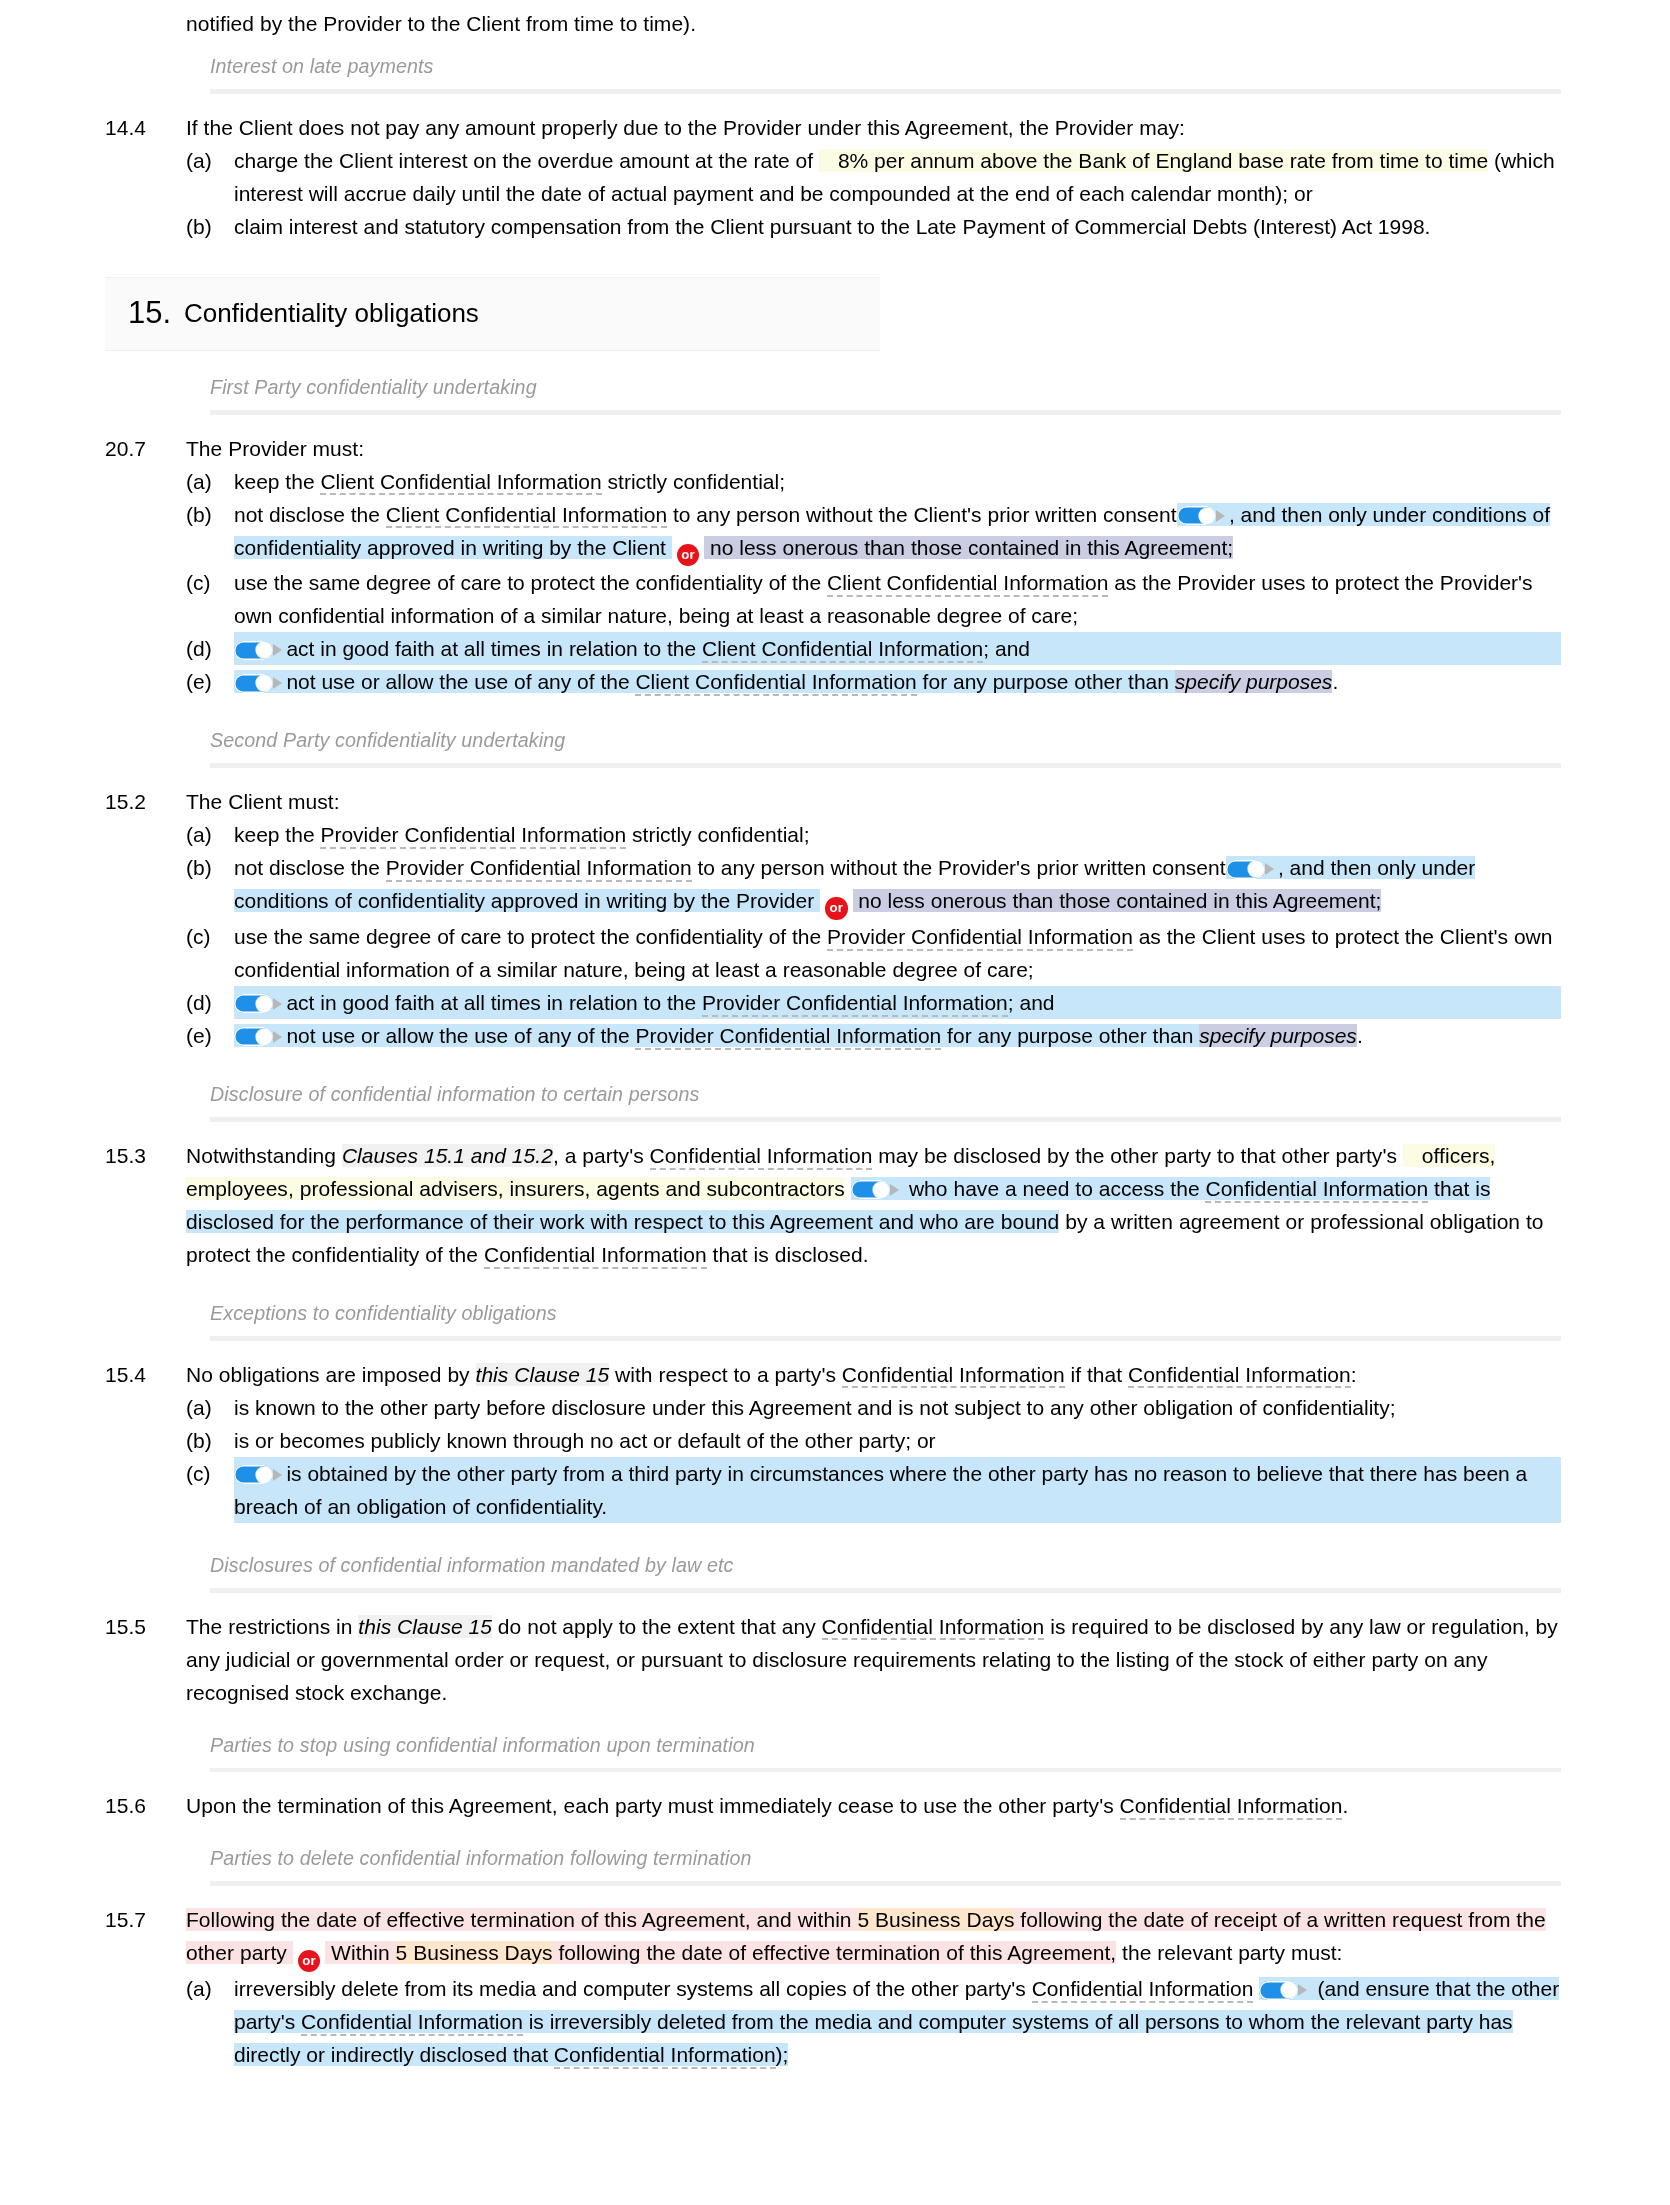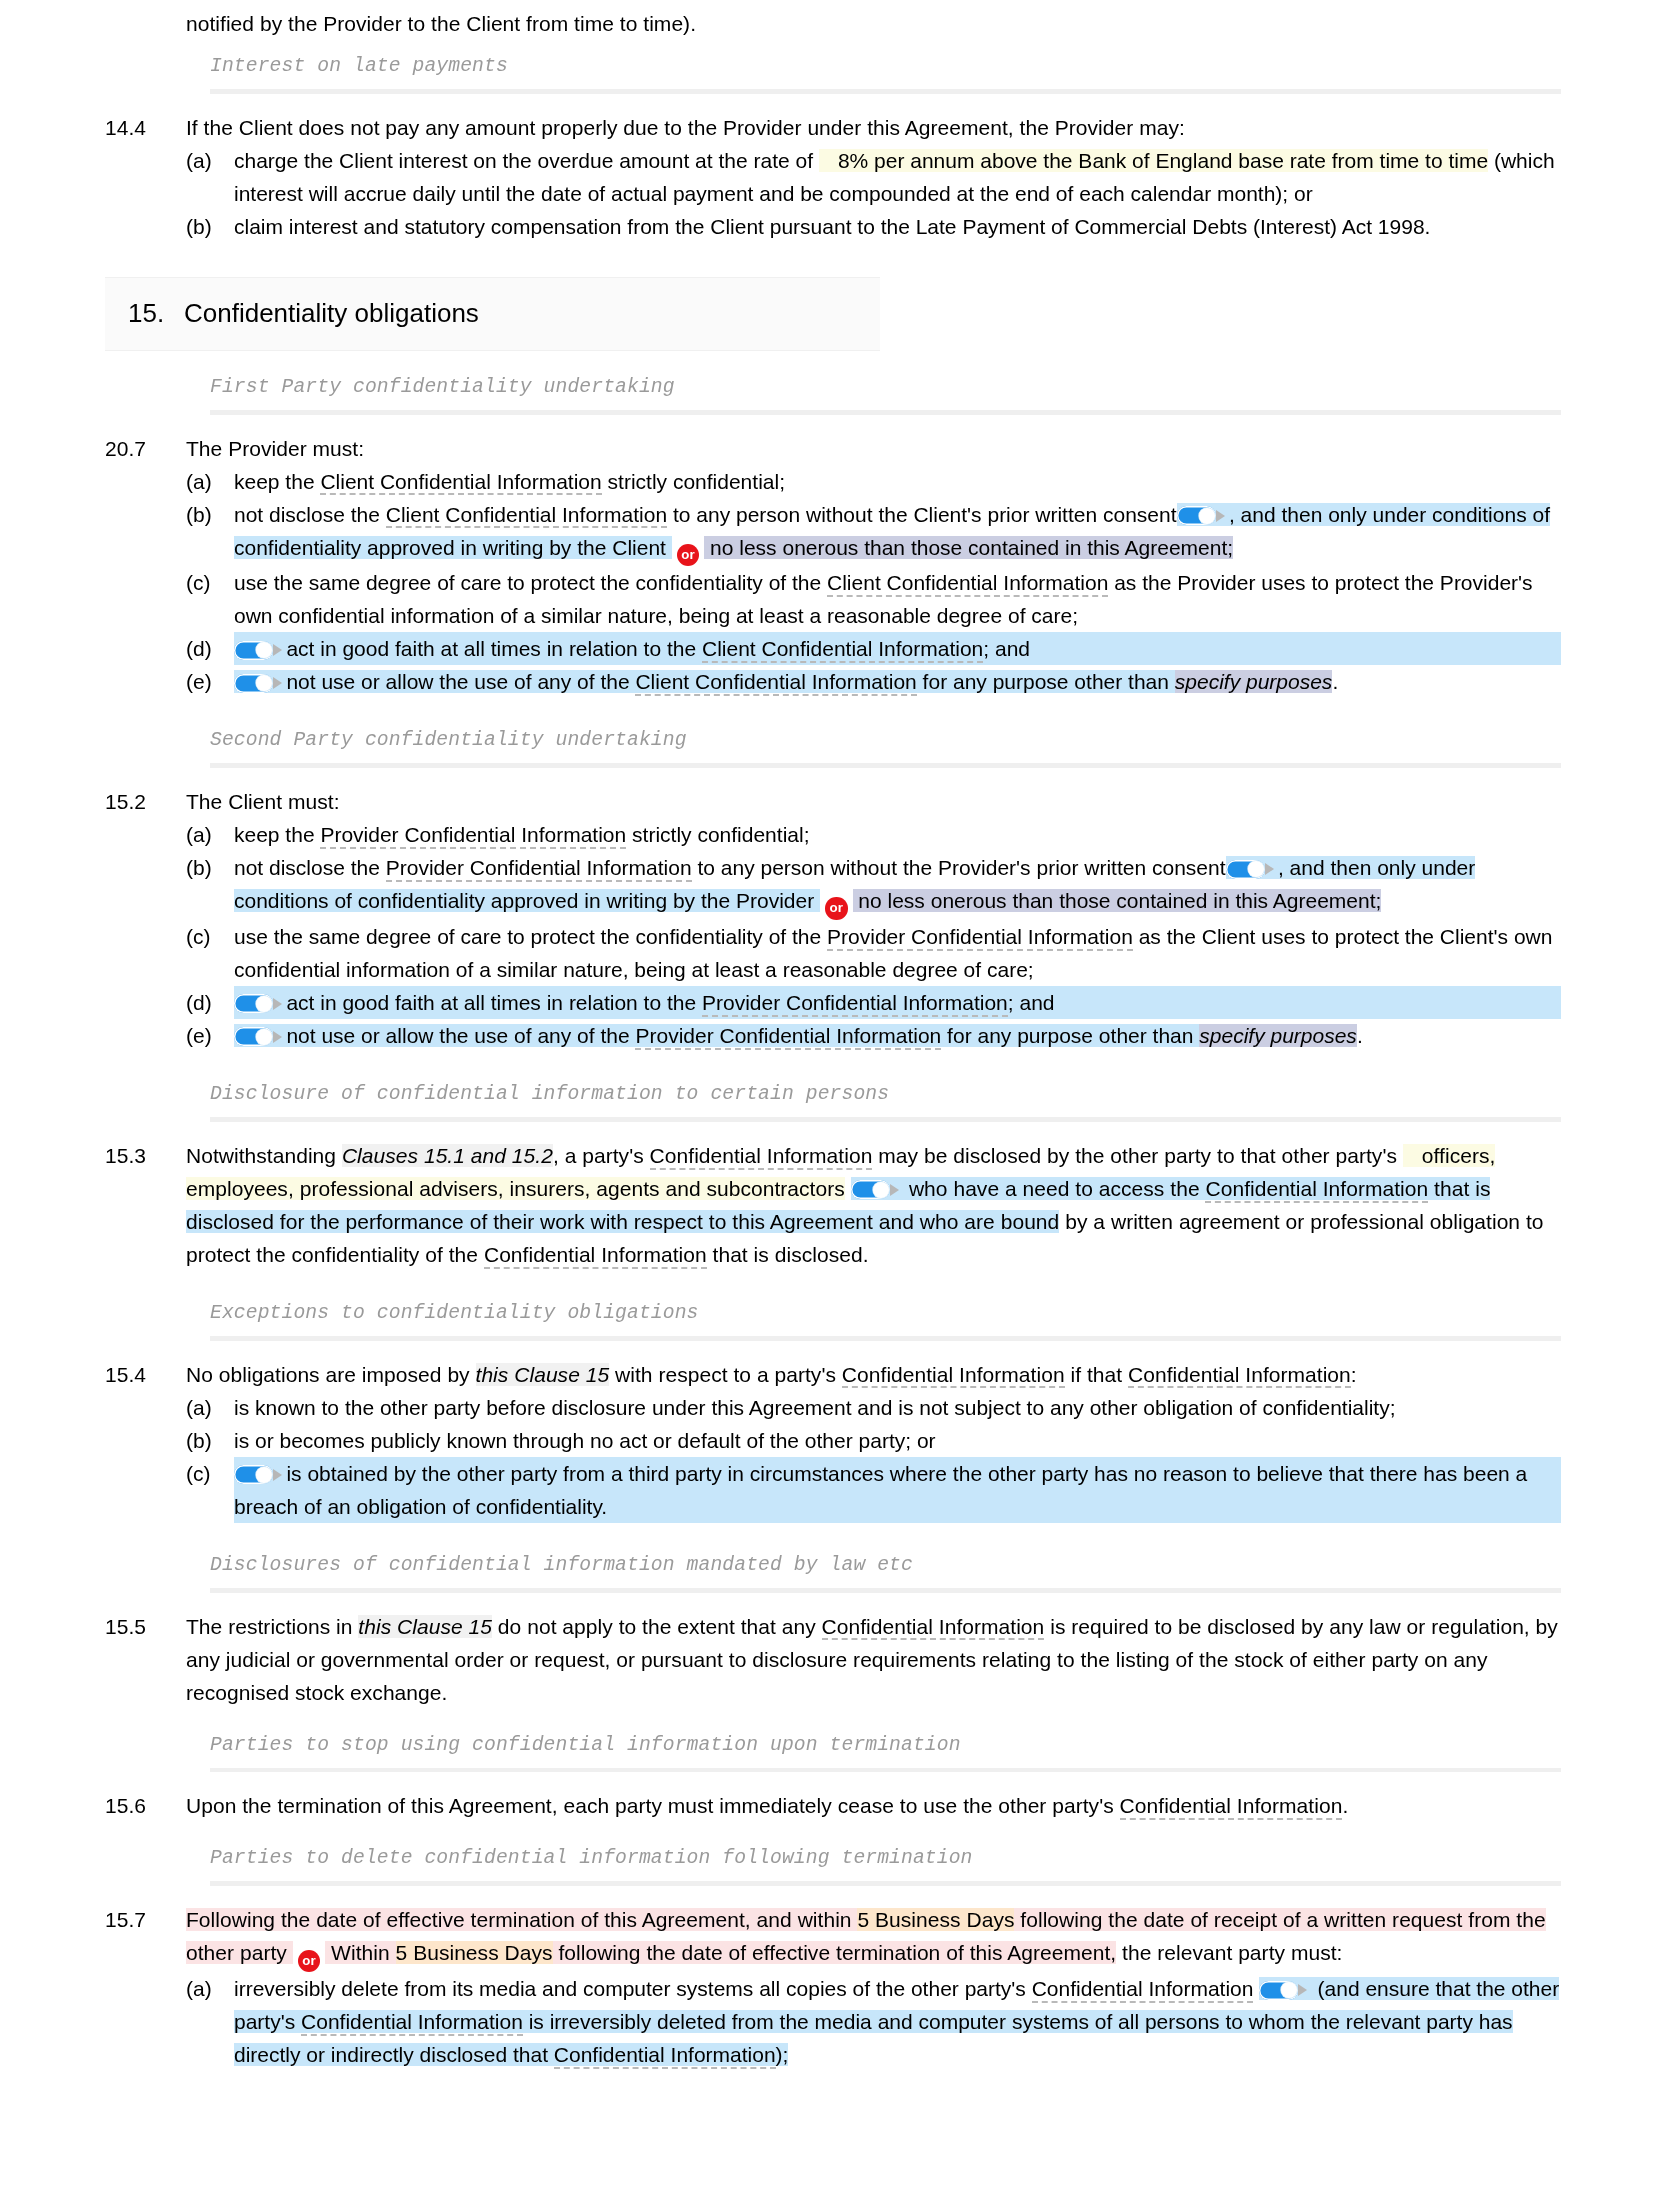--- a/index.html
+++ b/index.html
@@ -69,21 +69,20 @@
   }
 
   
   .side-head {
     color: #9a9a9a;
     font-style: italic;
     font-size: 19.7px;
     line-height: 31px;
     margin-left: 105px;
     letter-spacing: 0.1px;
-    font-family: Liberation Mono, monospace;
   }
   .rule {
     height: 4.9px;
     background: #efefef;
     margin-left: 105px;
     margin-right: 0px;
   }
 
   
   .section-header {
@@ -92,21 +91,21 @@
     border-bottom: 0.7px solid #f0f0f0;
     display: flex;
     align-items: center;
     padding: 18px 0 19.7px 0;
   }
   .section-header .sh-num {
     flex: 0 0 79px;
     width: 79px;
     padding-left: 23px;
     box-sizing: border-box;
-    font-size: 26px;
+    font-size: 31px;
     line-height: 34px;
   }
   .section-header .sh-title {
     font-size: 26px;
     line-height: 34px;
   }
 
   
   .term {
     border-bottom: 2.1px dashed #b9b9b9;

